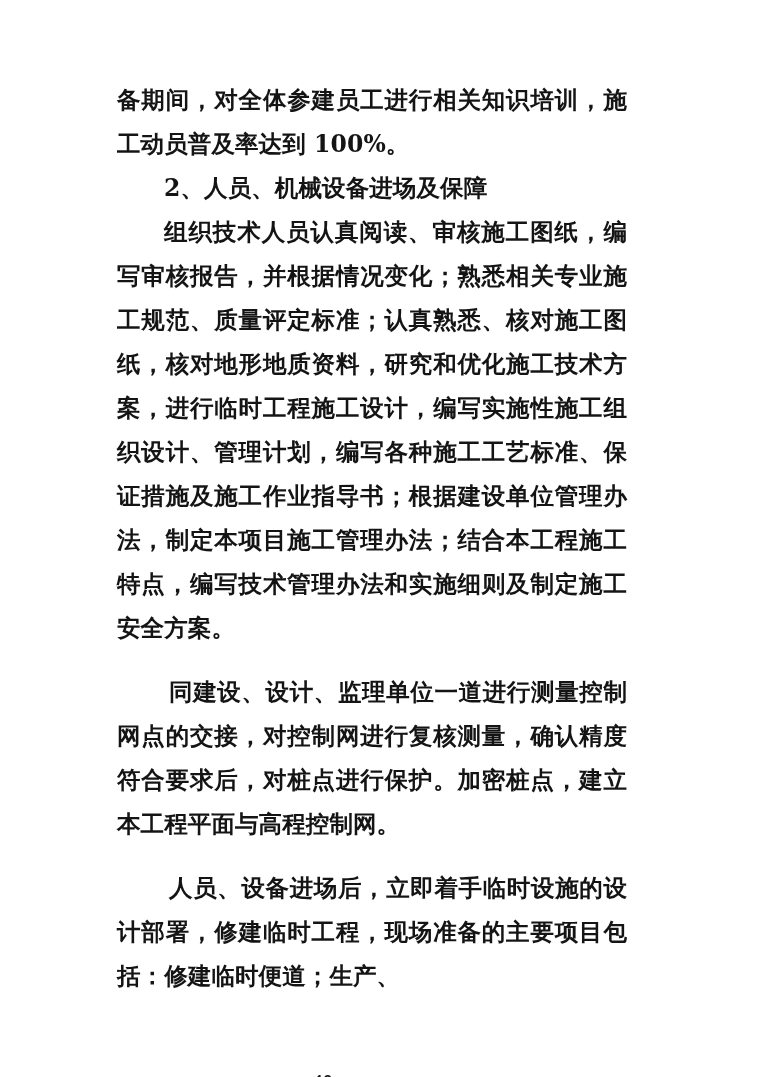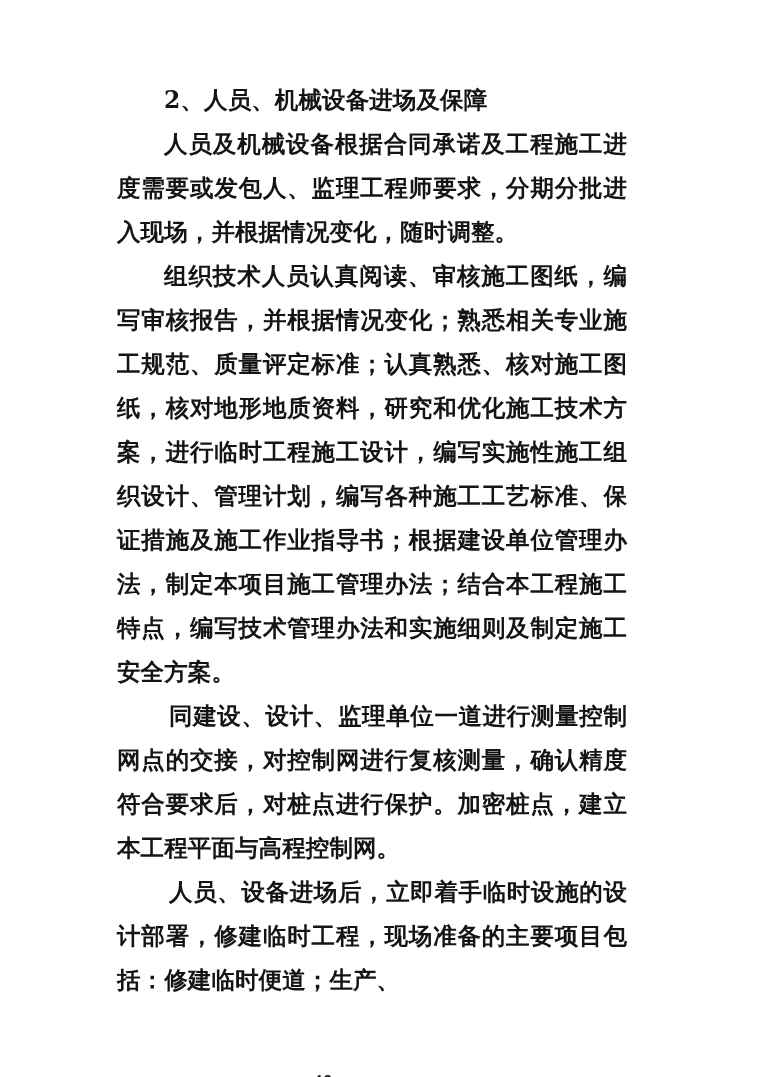--- a/index.html
+++ b/index.html
@@ -53,20 +53,21 @@
   }
 
   
   .para.body {
     text-indent: 47px;
   }
 
   
   .para.body-wide {
     text-indent: 52px;
+    margin-top: 20px;
   }
 
   
   .para.heading {
     text-indent: 47px;
     text-align: center;
     text-align-last: left;
   }
 
   #page-number {
@@ -83,24 +84,24 @@
     margin-top: 36px;
   }
 </style>
 </head>
 <body>
 
 <div id="page">
 
   <div id="text-column">
 
+    <p class="para cont">备期间，对全体参建员工进行相关知识培训，施工动员普及率达到 100%。</p>
 
     <p class="para heading">2、人员、机械设备进场及保障</p>
 
-    <p class="para body">人员及机械设备根据合同承诺及工程施工进度需要或发包人、监理工程师要求，分期分批进入现场，并根据情况变化，随时调整。</p>
 
 
     <p class="para body">组织技术人员认真阅读、审核施工图纸，编写审核报告，并根据情况变化；熟悉相关专业施工规范、质量评定标准；认真熟悉、核对施工图纸，核对地形地质资料，研究和优化施工技术方案，进行临时工程施工设计，编写实施性施工组织设计、管理计划，编写各种施工工艺标准、保证措施及施工作业指导书；根据建设单位管理办法，制定本项目施工管理办法；结合本工程施工特点，编写技术管理办法和实施细则及制定施工安全方案。</p>
 
     <p class="para body-wide">同建设、设计、监理单位一道进行测量控制网点的交接，对控制网进行复核测量，确认精度符合要求后，对桩点进行保护。加密桩点，建立本工程平面与高程控制网。</p>
 
 
     <p class="para body-wide">人员、设备进场后，立即着手临时设施的设计部署，修建临时工程，现场准备的主要项目包括：修建临时便道；生产、</p>
 
   </div>

